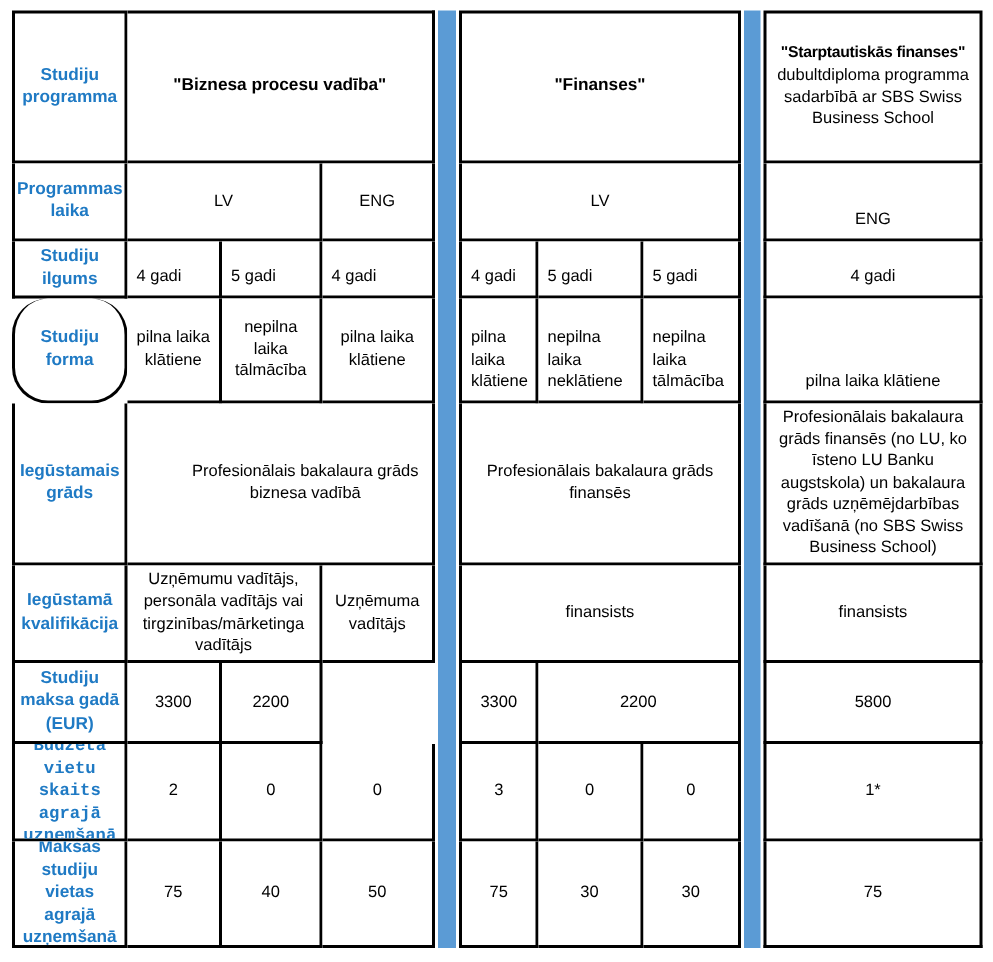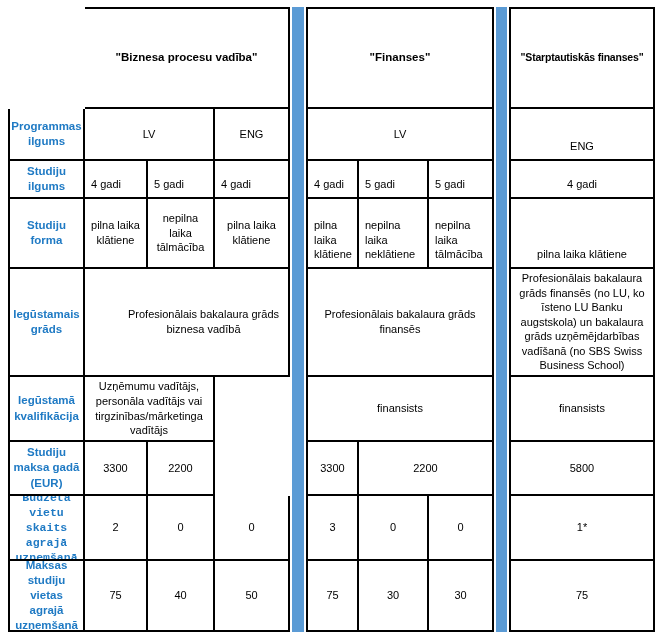--- a/index.html
+++ b/index.html
@@ -58,57 +58,60 @@
 </style>
 </head>
 <body>
 
 <div class="page">
   <div class="tbl">
 
     <div class="bar" style="grid-area: 1 / 5 / 10 / 6;"></div>
     <div class="bar" style="grid-area: 1 / 9 / 10 / 10;"></div>
 
+    <div class="cell hdr bl bt" style="grid-area: 1 / 1 / 2 / 2;">Studiju programma</div>
     <div class="cell b bt" style="grid-area: 1 / 2 / 2 / 5;">"Biznesa procesu vadība"</div>
     <div class="cell b bl bt" style="grid-area: 1 / 6 / 2 / 9;">"Finanses"</div>
     <div class="cell bl bt col-stack" style="grid-area: 1 / 10 / 2 / 11;">
       <span class="g3-title-bold">"Starptautiskās finanses"</span>
+      <span class="g3-title-rest">dubultdiploma programma sadarbībā ar SBS Swiss Business School</span>
     </div>
 
-    <div class="cell hdr bl" style="grid-area: 2 / 1 / 3 / 2;">Programmas ilgums</div>
+    <div class="cell hdr bl" style="grid-area: 2 / 1 / 3 / 2;">Programmas laika</div>
     <div class="cell" style="grid-area: 2 / 2 / 3 / 4;">LV</div>
     <div class="cell" style="grid-area: 2 / 4 / 3 / 5;">ENG</div>
     <div class="cell bl" style="grid-area: 2 / 6 / 3 / 9;">LV</div>
     <div class="cell bl va-b" style="grid-area: 2 / 10 / 3 / 11;">ENG</div>
 
     <div class="cell hdr bl" style="grid-area: 3 / 1 / 4 / 2;">Studiju ilgums</div>
     <div class="cell ha-l va-b" style="grid-area: 3 / 2 / 4 / 3;">4 gadi</div>
     <div class="cell ha-l va-b" style="grid-area: 3 / 3 / 4 / 4;">5 gadi</div>
     <div class="cell ha-l va-b" style="grid-area: 3 / 4 / 4 / 5;">4 gadi</div>
     <div class="cell bl ha-l va-b" style="grid-area: 3 / 6 / 4 / 7;">4 gadi</div>
     <div class="cell ha-l va-b" style="grid-area: 3 / 7 / 4 / 8;">5 gadi</div>
     <div class="cell ha-l va-b" style="grid-area: 3 / 8 / 4 / 9;">5 gadi</div>
     <div class="cell bl va-b" style="grid-area: 3 / 10 / 4 / 11;">4 gadi</div>
 
-    <div class="cell hdr bl" style="grid-area: 4 / 1 / 5 / 2;">Studiju forma</div>
+    <div class="cell hdr bl" style="grid-area: 4 / 1 / 5 / 2; border-radius: 24px;">Studiju forma</div>
     <div class="cell" style="grid-area: 4 / 2 / 5 / 3;">pilna laika klātiene</div>
     <div class="cell" style="grid-area: 4 / 3 / 5 / 4;">nepilna laika tālmācība</div>
     <div class="cell" style="grid-area: 4 / 4 / 5 / 5;">pilna laika klātiene</div>
     <div class="cell bl ha-l va-b" style="grid-area: 4 / 6 / 5 / 7;">pilna laika klātiene</div>
     <div class="cell ha-l va-b" style="grid-area: 4 / 7 / 5 / 8;">nepilna laika neklātiene</div>
     <div class="cell ha-l va-b" style="grid-area: 4 / 8 / 5 / 9;">nepilna laika tālmācība</div>
     <div class="cell bl va-b" style="grid-area: 4 / 10 / 5 / 11;">pilna laika klātiene</div>
 
     <div class="cell hdr bl" style="grid-area: 5 / 1 / 6 / 2;">Iegūstamais grāds</div>
     <div class="cell" style="grid-area: 5 / 2 / 6 / 5; padding-left: 37px;">Profesionālais bakalaura grāds biznesa vadībā</div>
     <div class="cell bl" style="grid-area: 5 / 6 / 6 / 9;">Profesionālais bakalaura grāds finansēs</div>
     <div class="cell bl" style="grid-area: 5 / 10 / 6 / 11;">Profesionālais bakalaura grāds finansēs (no LU, ko īsteno LU Banku augstskola) un bakalaura grāds uzņēmējdarbības vadīšanā (no SBS Swiss Business School)</div>
 
     <div class="cell" style="grid-area: 6 / 2 / 7 / 4;">Uzņēmumu vadītājs, personāla vadītājs vai tirgzinības/mārketinga vadītājs</div>
     <div class="cell hdr bl" style="grid-area: 6 / 1 / 7 / 2;">Iegūstamā kvalifikācija</div>
+    <div class="cell" style="grid-area: 6 / 4 / 7 / 5;">Uzņēmuma vadītājs</div>
     <div class="cell bl" style="grid-area: 6 / 6 / 7 / 9;">finansists</div>
     <div class="cell bl" style="grid-area: 6 / 10 / 7 / 11;">finansists</div>
 
     <div class="cell hdr bl" style="grid-area: 7 / 1 / 8 / 2;">Studiju maksa gadā (EUR)</div>
     <div class="cell" style="grid-area: 7 / 2 / 8 / 3;">3300</div>
     <div class="cell" style="grid-area: 7 / 3 / 8 / 4;">2200</div>
     <div class="cell bl" style="grid-area: 7 / 6 / 8 / 7;">3300</div>
     <div class="cell" style="grid-area: 7 / 7 / 8 / 9;">2200</div>
     <div class="cell bl" style="grid-area: 7 / 10 / 8 / 11;">5800</div>
 

